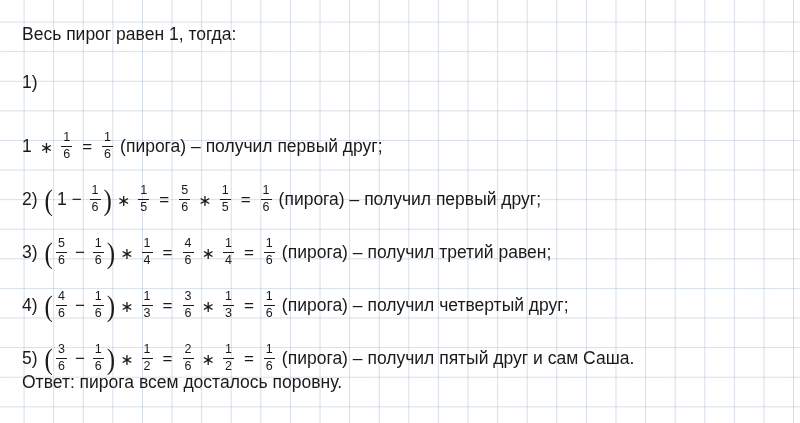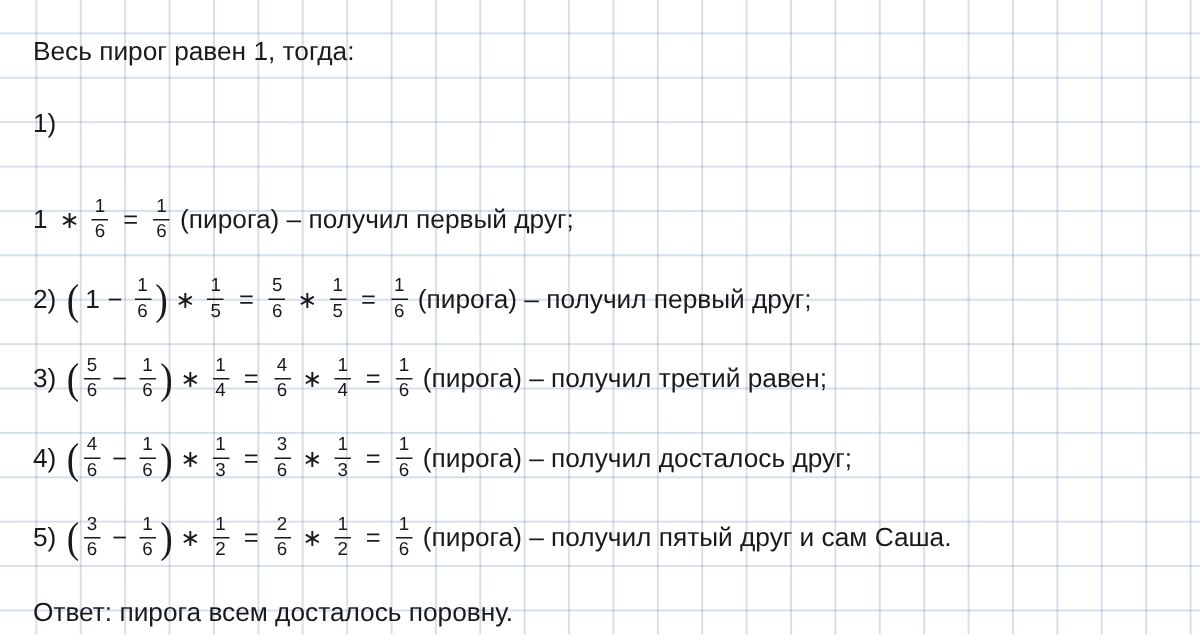--- a/index.html
+++ b/index.html
@@ -32,21 +32,21 @@
     line-height: 1.0;
     white-space: nowrap;
     display: flex;
     align-items: center;
     color: #1a1a1a;
   }
   .intro { margin-top: 6px; margin-bottom: 0; }
   .item-num { margin-top: 30px; }
   .eq-row { margin-top: 22px; }
   .first-eq { margin-top: 40px; }
-  .answer { margin-top: 26px; }
+  .answer { }
   .sp-sm { display: inline-block; width: 4px; }
 
   
   .frac {
     display: inline-flex;
     flex-direction: column;
     align-items: center;
     justify-content: center;
     vertical-align: middle;
     font-size: 12.5px;
@@ -230,21 +230,21 @@
       <span class="num">1</span>
       <span class="bar"></span>
       <span class="den">3</span>
     </span>
     <span class="op eq">=</span>
     <span class="frac">
       <span class="num">1</span>
       <span class="bar"></span>
       <span class="den">6</span>
     </span>
-    <span class="tail">(пирога) – получил досталось друг;</span>
+    <span class="tail">(пирога) – получил четвертый друг;</span>
   </div>
 
   <div class="line eq-row">
     <span class="lead">5)</span>
     <span class="sp-sm"></span>
     <span class="paren">(</span>
     <span class="frac">
       <span class="num">3</span>
       <span class="bar"></span>
       <span class="den">6</span>

